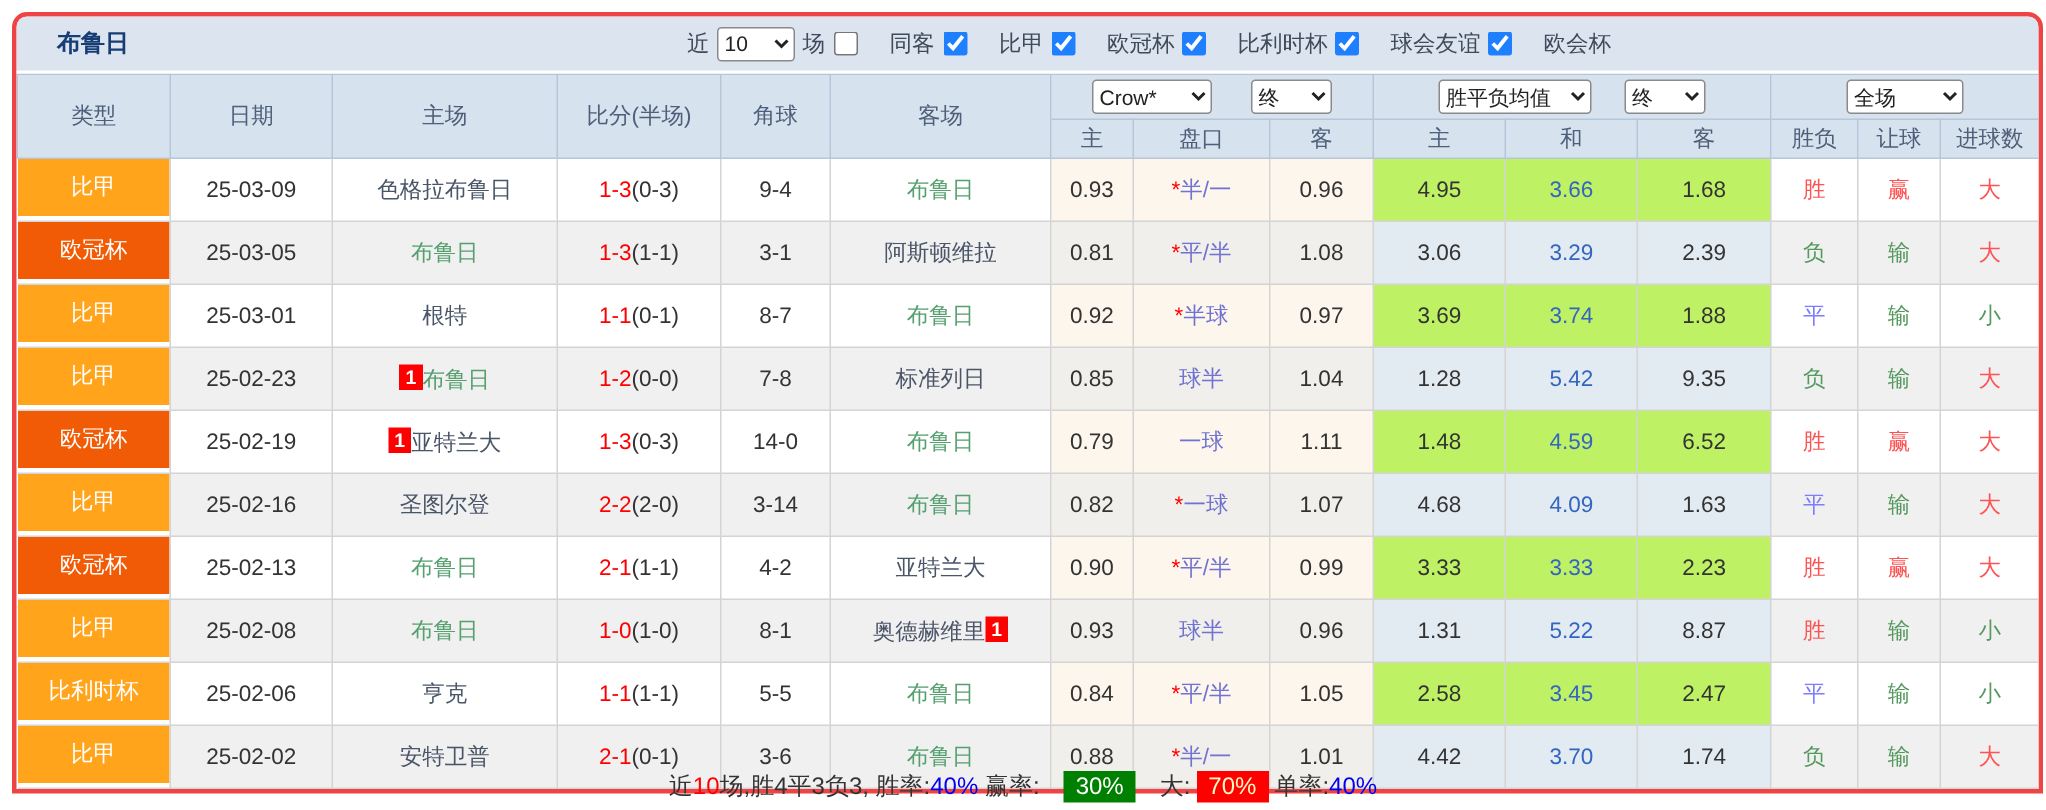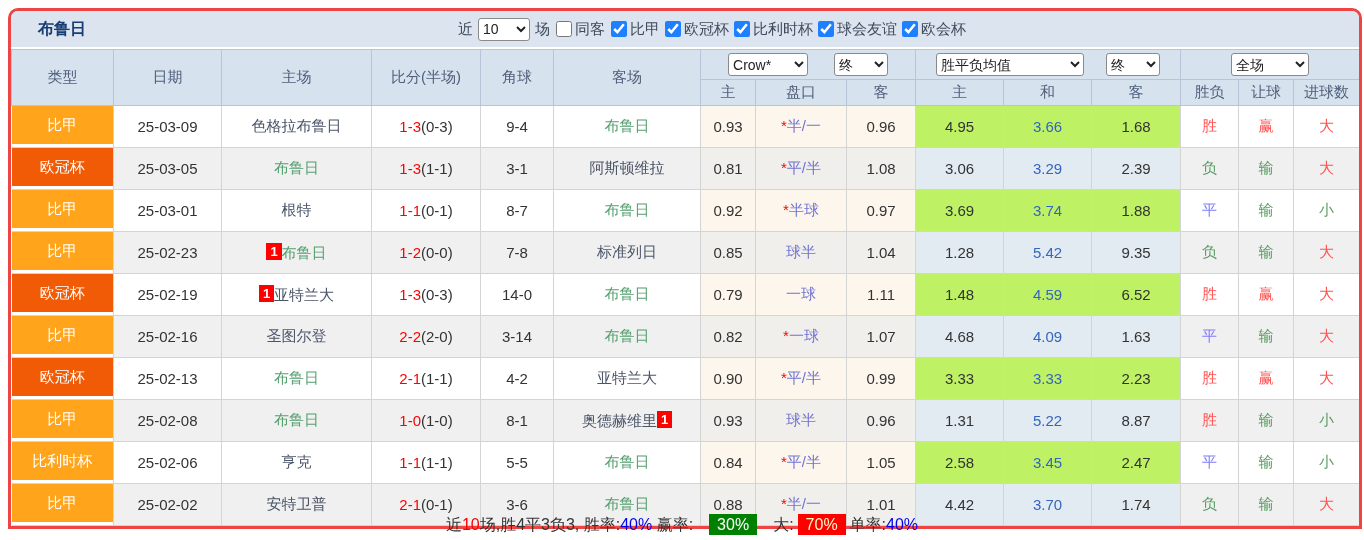--- a/index.html
+++ b/index.html
@@ -22,24 +22,24 @@
     position:absolute;left:447px;top:0;height:100%;
     display:flex;align-items:center;gap:5px;font-size:15px;color:#3f4a5a;
   }
   select{
     font-size:14px;height:23px;border:1px solid #8a8a8a;background:#fff;
     border-radius:3px;color:#222;font-family:inherit;
   }
   .sel-recent{width:52px;}
   .sel-crow{width:80px;}
   .sel-sm{width:54px;}
-  .sel-avg{width:148px;}
+  .sel-avg{width:102px;}
   .sel-scope{width:78px;}
   input[type=checkbox]{width:16px;height:16px;accent-color:#1e80ff;margin:0 1px;}
-  .chk{display:flex;align-items:center;gap:2px;}
+  .chk{display:flex;align-items:center;gap:20px;}
   #filters{display:flex;align-items:center;gap:4px;}
 
   table{border-collapse:collapse;table-layout:fixed;width:1348px;}
   thead th{
     background:#d7e2ef;color:#4f5f7a;font-weight:normal;font-size:15px;
     border:1px solid #b7c5d8;padding:0;
   }
   th.g{height:29px;}
   th.sub{height:25px;font-size:15px;}
   .gflex{display:flex;align-items:flex-end;justify-content:center;gap:26px;}

